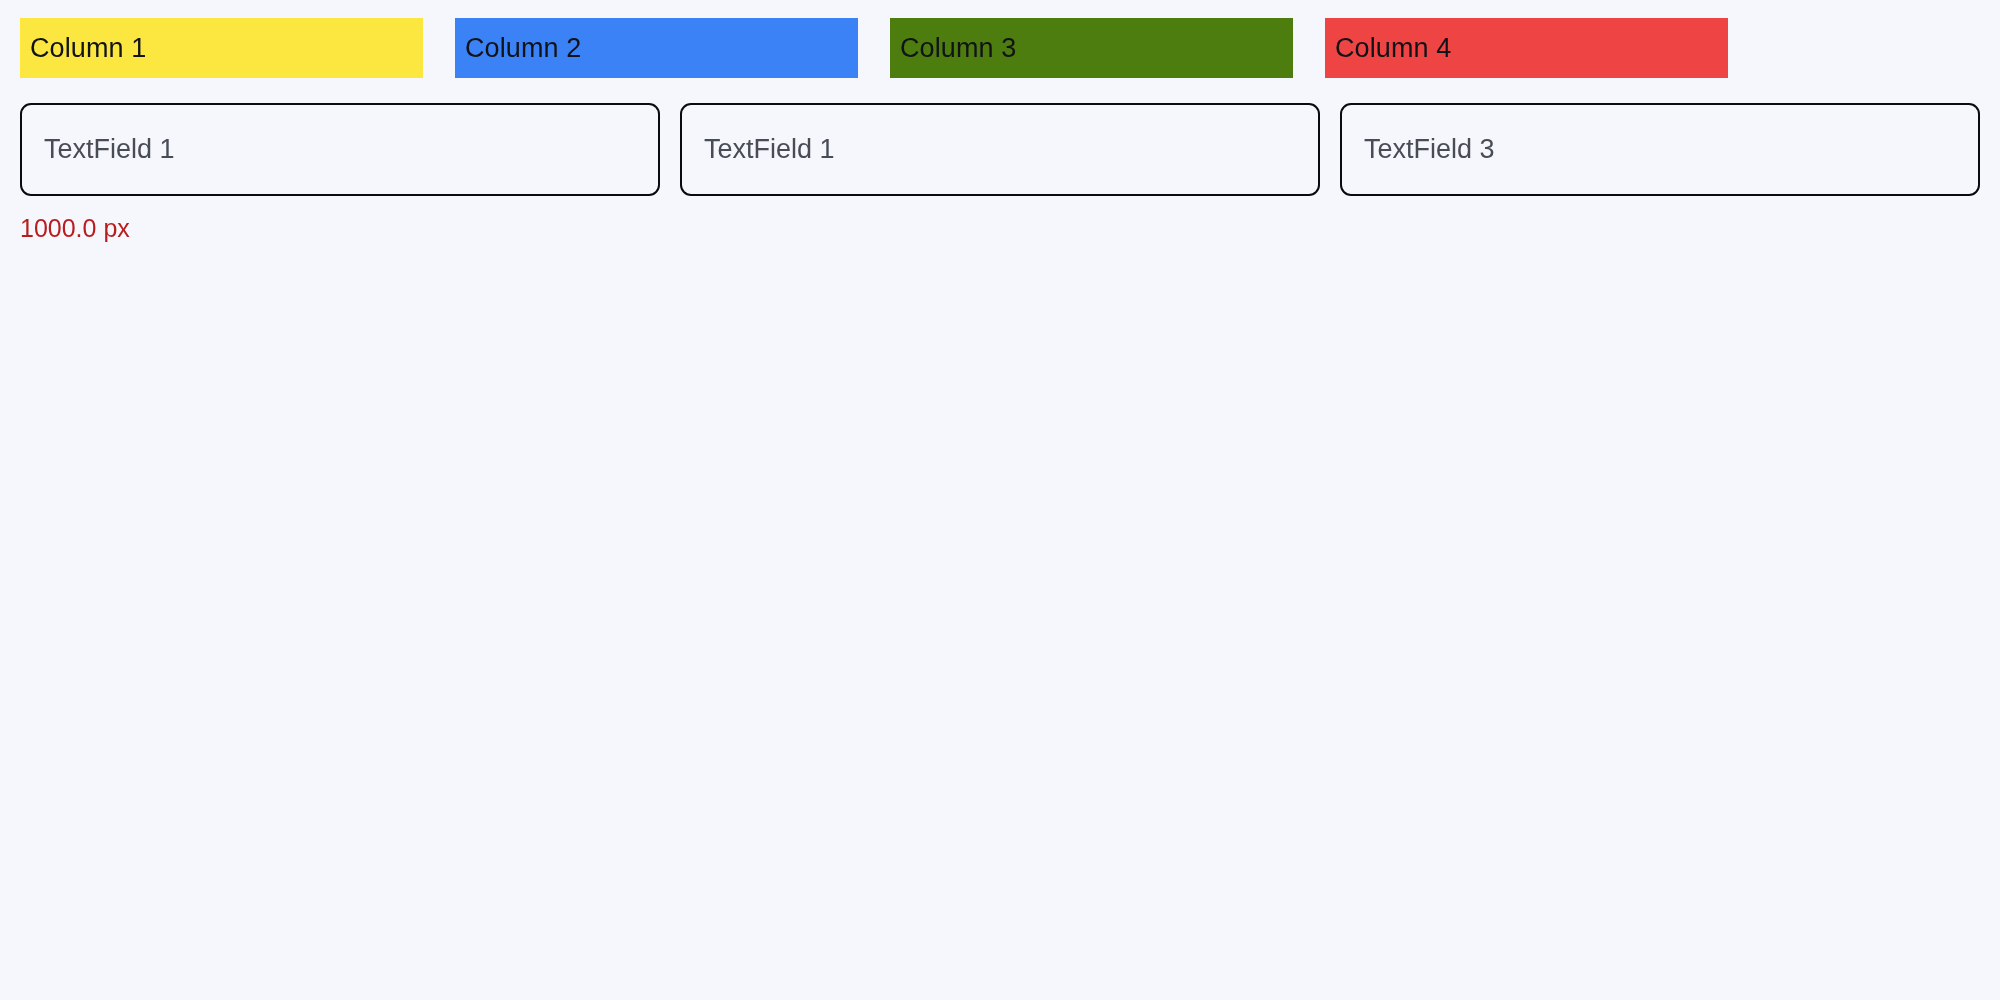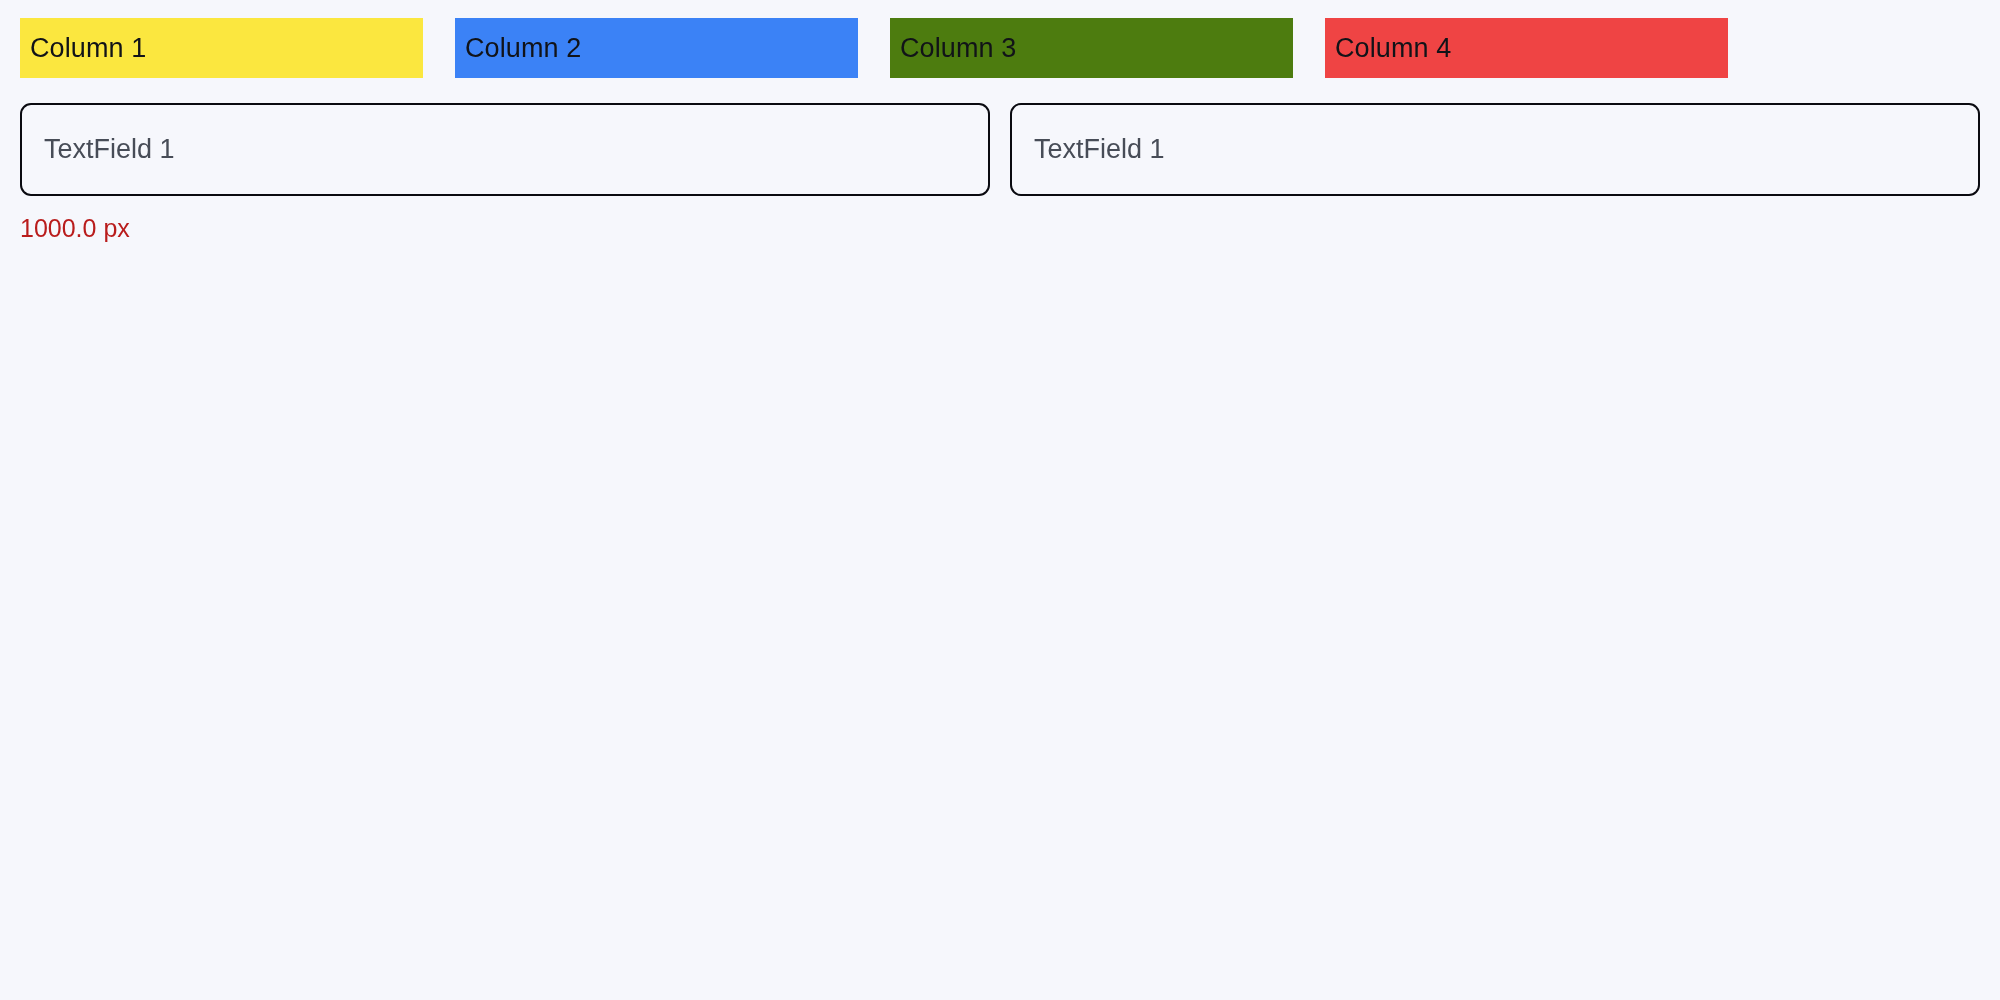--- a/index.html
+++ b/index.html
@@ -116,18 +116,21 @@
   <div class="fields-row">
 
     <div class="text-field">
       <span class="field-placeholder">TextField 1</span>
     </div>
 
     <div class="text-field">
       <span class="field-placeholder">TextField 1</span>
     </div>
 
+    <div class="text-field">
+      <span class="field-placeholder">TextField 3</span>
+    </div>
 
   </div>
 
   <div class="size-readout">1000.0 px</div>
 
 </div>
 
 </body></html>

